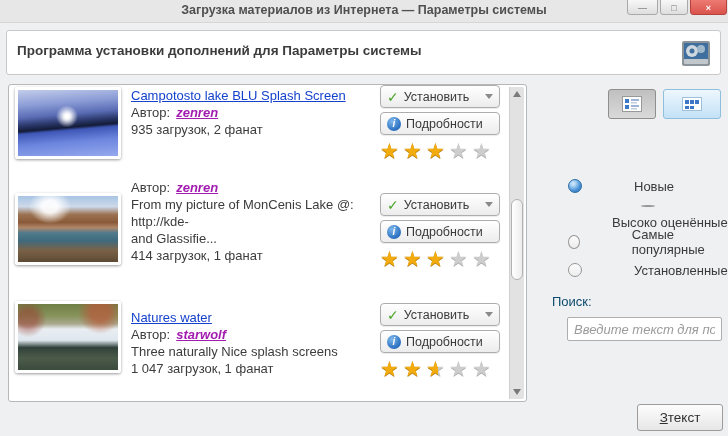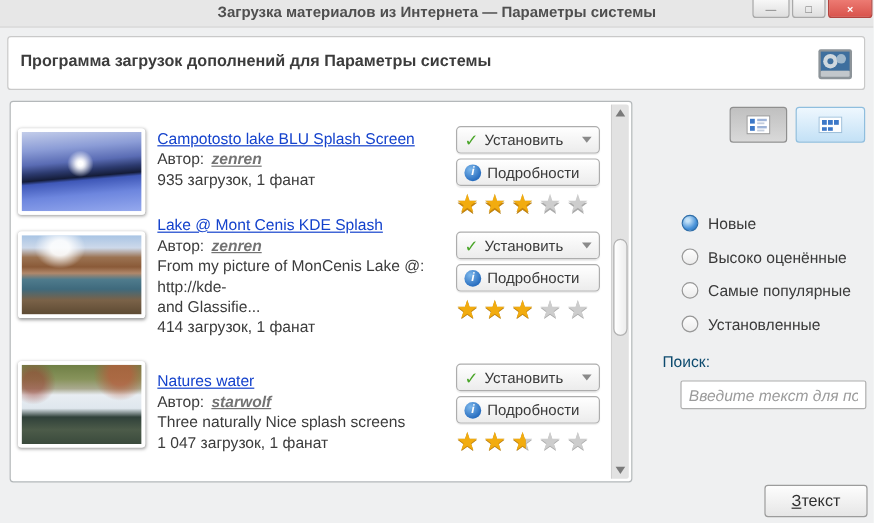--- a/index.html
+++ b/index.html
@@ -20,41 +20,41 @@
   
   .header-card{position:absolute;left:6px;top:30px;width:715px;height:45px;box-sizing:border-box;
     background:#fff;border:1px solid #c9c9c9;border-radius:3px;}
   .header-title{position:absolute;left:10px;top:12px;font-size:13.5px;font-weight:bold;color:#3c3c3c;}
   .header-icon{position:absolute;right:7px;top:5px;width:34px;height:34px;}
 
   
   .list-panel{position:absolute;left:8px;top:84px;width:519px;height:318px;box-sizing:border-box;
     background:#fff;border:1px solid #b4b8ba;border-radius:3px;}
   .item{position:absolute;left:0;right:22px;}
-  .item1{top:20px;height:86px;padding-left:32px;}
+  .item1{top:0;height:86px;padding-left:32px;}
   .item2{top:92px;height:118px;}
   .item3{top:212px;height:88px;}
   .thumb{position:absolute;left:6px;width:106px;height:72px;box-sizing:border-box;border:3px solid #fff;
     border-radius:3px;box-shadow:0 1px 3px rgba(0,0,0,.4);overflow:hidden;}
   .thumb-img{width:100%;height:100%;}
   .t1{background:
       radial-gradient(circle at 49% 40%, #ffffff 0 2px, rgba(255,255,255,.85) 4px, rgba(255,255,255,0) 11px),
       linear-gradient(175deg,#c3cdea 0%,#8b9cd6 22%,#5a6cb4 38%,#2c3a6e 48%,#141c38 56%,#3f58b8 60%,#6d86de 76%,#95a9ee 100%);}
   .t2{background:
       radial-gradient(ellipse at 32% 16%, rgba(255,255,255,.9) 0 8%, rgba(255,255,255,0) 22%),
       linear-gradient(180deg,#a8c4e4 0%,#cdd9ea 16%,#9b7352 28%,#8a5a38 40%,#b0876a 48%,#4f7b8c 56%,#3f6a7d 68%,#7a6248 82%,#5d4a33 100%);}
   .t3{background:
       radial-gradient(circle at 82% 12%, rgba(182,92,60,.75) 0 9%, rgba(182,92,60,0) 22%),
       radial-gradient(circle at 10% 22%, rgba(152,62,50,.55) 0 8%, rgba(152,62,50,0) 18%),
       linear-gradient(180deg,#6f7f45 0%,#87935b 18%,#a9a98e 30%,#e8edf2 38%,#dfe7ee 55%,#30413a 66%,#4c5b49 82%,#3a4a3c 100%);}
   .itext{position:absolute;left:122px;right:132px;font-size:13px;line-height:17px;color:#3c3c3c;}
   .item1 .itext{top:2px;} .item2 .itext{top:2px;} .item3 .itext{top:12px;}
   .item1 .thumb{top:2px;} .item2 .thumb{top:16px;} .item3 .thumb{top:4px;}
   .ititle{color:#1442cc;text-decoration:underline;cursor:pointer;display:block;white-space:nowrap;overflow:hidden;}
-  .alink{color:#737373;text-decoration:underline;font-style:italic;font-weight:bold;cursor:pointer;margin-left:6px;}
+  .alink{color:#a21caf;text-decoration:underline;font-style:italic;font-weight:bold;cursor:pointer;margin-left:6px;}
   .desc-line{white-space:nowrap;overflow:hidden;}
   .btncol{position:absolute;right:2px;width:124px;}
   .item1 .btncol{top:0px;} .item2 .btncol{top:16px;} .item3 .btncol{top:6px;}
   .kbtn{display:flex;align-items:center;box-sizing:border-box;width:120px;height:23px;margin:0 0 4px 2px;
     padding:0 6px;background:linear-gradient(#ffffff,#ececec);border:1px solid #adadad;border-radius:4px;
     font-family:inherit;font-size:12.5px;color:#3a3a3a;box-shadow:0 1px 1px rgba(0,0,0,.08);cursor:pointer;gap:5px;}
   .chk{color:#49a528;font-weight:bold;font-size:14px;line-height:14px;}
   .dd{width:0;height:0;border-left:4px solid transparent;border-right:4px solid transparent;
     border-top:5px solid #8a8a8a;margin-left:auto;}
   .info-ic{display:inline-block;width:14px;height:14px;border-radius:50%;flex:0 0 14px;
@@ -73,25 +73,25 @@
   .sb-thumb{position:absolute;left:1px;right:1px;top:36%;height:26%;
     background:linear-gradient(90deg,#ffffff,#ededed);border:1px solid #b2b2b2;border-radius:6px;box-sizing:border-box;}
 
   
   .toggle{position:absolute;top:89px;height:30px;box-sizing:border-box;border-radius:3px;display:flex;
     align-items:center;justify-content:center;cursor:pointer;}
   .toggle-list{left:608px;width:48px;background:linear-gradient(#c0c0c0,#d9d9d9);border:1px solid #8f8f8f;}
   .toggle-grid{left:663px;width:58px;background:linear-gradient(#eef7fe,#c3e1f6);border:1px solid #8fbede;}
   .sort-label{position:absolute;left:552px;top:152px;font-size:13px;color:#3a3a3a;}
   .radio-row{position:absolute;left:568px;height:18px;display:flex;align-items:center;gap:8px;cursor:pointer;}
-  .r0{top:177px;} .r1{top:205px;} .r2{top:233px;} .r3{top:261px;}
+  .r0{top:177px;} .r1{top:205px;flex-direction:column;} .r2{top:233px;} .r3{top:261px;}
   .radio-dot{width:14px;height:14px;box-sizing:border-box;border-radius:50%;border:1px solid #979797;
     background:linear-gradient(#fdfdfd,#ececec);}
   .radio-dot.on{border-color:#2f6ea9;background:radial-gradient(circle at 35% 30%, #c4e2f8 0 12%, #4a93d9 60%, #1f67b0);}
-  .radio-label{font-size:13px;color:#3a3a3a;}
+  .radio-label{font-size:13px;color:#3a3a3a;margin-left:44px;}
   .search-label{position:absolute;left:552px;top:294px;font-size:13px;color:#0c4a6e;}
   .search{position:absolute;left:567px;top:317px;width:155px;height:24px;box-sizing:border-box;
     border:1px solid #aeaeae;border-radius:2px;background:#fff;padding:0 6px;font-family:inherit;font-size:13px;color:#333;}
   .search::placeholder{font-style:italic;color:#9b9b9b;}
 
   
   .close-btn{position:absolute;left:637px;top:404px;width:86px;height:27px;box-sizing:border-box;
     background:linear-gradient(#fdfdfd,#e6e6e6);border:1px solid #9c9c9c;border-radius:3px;
     font-family:inherit;font-size:13.5px;color:#303030;cursor:pointer;}
   .mn{text-decoration:underline;}
@@ -108,62 +108,61 @@
       </div>
     <div class="winbtn btn-max">
         <span>□</span>
       </div>
     <div class="winbtn btn-close">
         <span>×</span>
       </div>
   </div>
 
   <div class="header-card">
-    <div class="header-title">Программа загрузок дополнений для Параметры системы</div>
+    <div class="header-title">Программа установки дополнений для Параметры системы</div>
     <svg class="header-icon" viewBox="0 0 34 34">
       <rect x="3" y="5" width="28" height="25" rx="2" fill="#8d9499"></rect>
       <rect x="5" y="7" width="24" height="16" fill="#3e6f9e"></rect>
       <circle cx="13" cy="15" r="6" fill="#cfd8de"></circle>
       <circle cx="13" cy="15" r="2.5" fill="#3e6f9e"></circle>
       <circle cx="22" cy="13" r="4" fill="#9fb8cc"></circle>
       <rect x="5" y="23" width="24" height="5" rx="1" fill="#c2c7cb"></rect>
     </svg>
   </div>
 
   <div class="list-panel">
 
     <div class="item item1">
       <div class="thumb">
           <div class="thumb-img t1"></div>
         </div>
       <div class="itext">
         <a class="ititle">Campotosto lake BLU Splash Screen</a>
         <div><span>Автор:</span><a class="alink">zenren</a></div>
-        <div>935 загрузок, 1 фанат</div>
+        <div>935 загрузок, 2 фанат</div>
       </div>
       <div class="btncol">
         <button class="kbtn">
           <span class="chk">✓</span>
           <span>Установить</span>
           <span class="dd"></span>
         </button>
         <button class="kbtn">
           <span class="info-ic">i</span>
           <span>Подробности</span>
         </button>
         <div class="stars"><span class="st"><span class="st-base">★</span><span class="st-fill" style="width:100%">★</span></span><span class="st"><span class="st-base">★</span><span class="st-fill" style="width:100%">★</span></span><span class="st"><span class="st-base">★</span><span class="st-fill" style="width:100%">★</span></span><span class="st"><span class="st-base">★</span><span class="st-fill" style="width:0%">★</span></span><span class="st"><span class="st-base">★</span><span class="st-fill" style="width:0%">★</span></span></div>
       </div>
     </div>
 
     <div class="item item2">
       <div class="thumb">
           <div class="thumb-img t2"></div>
         </div>
       <div class="itext">
-        <a class="ititle">Lake @ Mont Cenis KDE Splash</a>
         <div><span>Автор:</span><a class="alink">zenren</a></div>
         <div class="desc-line">From my picture of MonCenis Lake @:</div>
         <div class="desc-line">http://kde-</div>
         <div class="desc-line">and Glassifie...</div>
         <div>414 загрузок, 1 фанат</div>
       </div>
       <div class="btncol">
         <button class="kbtn">
           <span class="chk">✓</span>
           <span>Установить</span>

